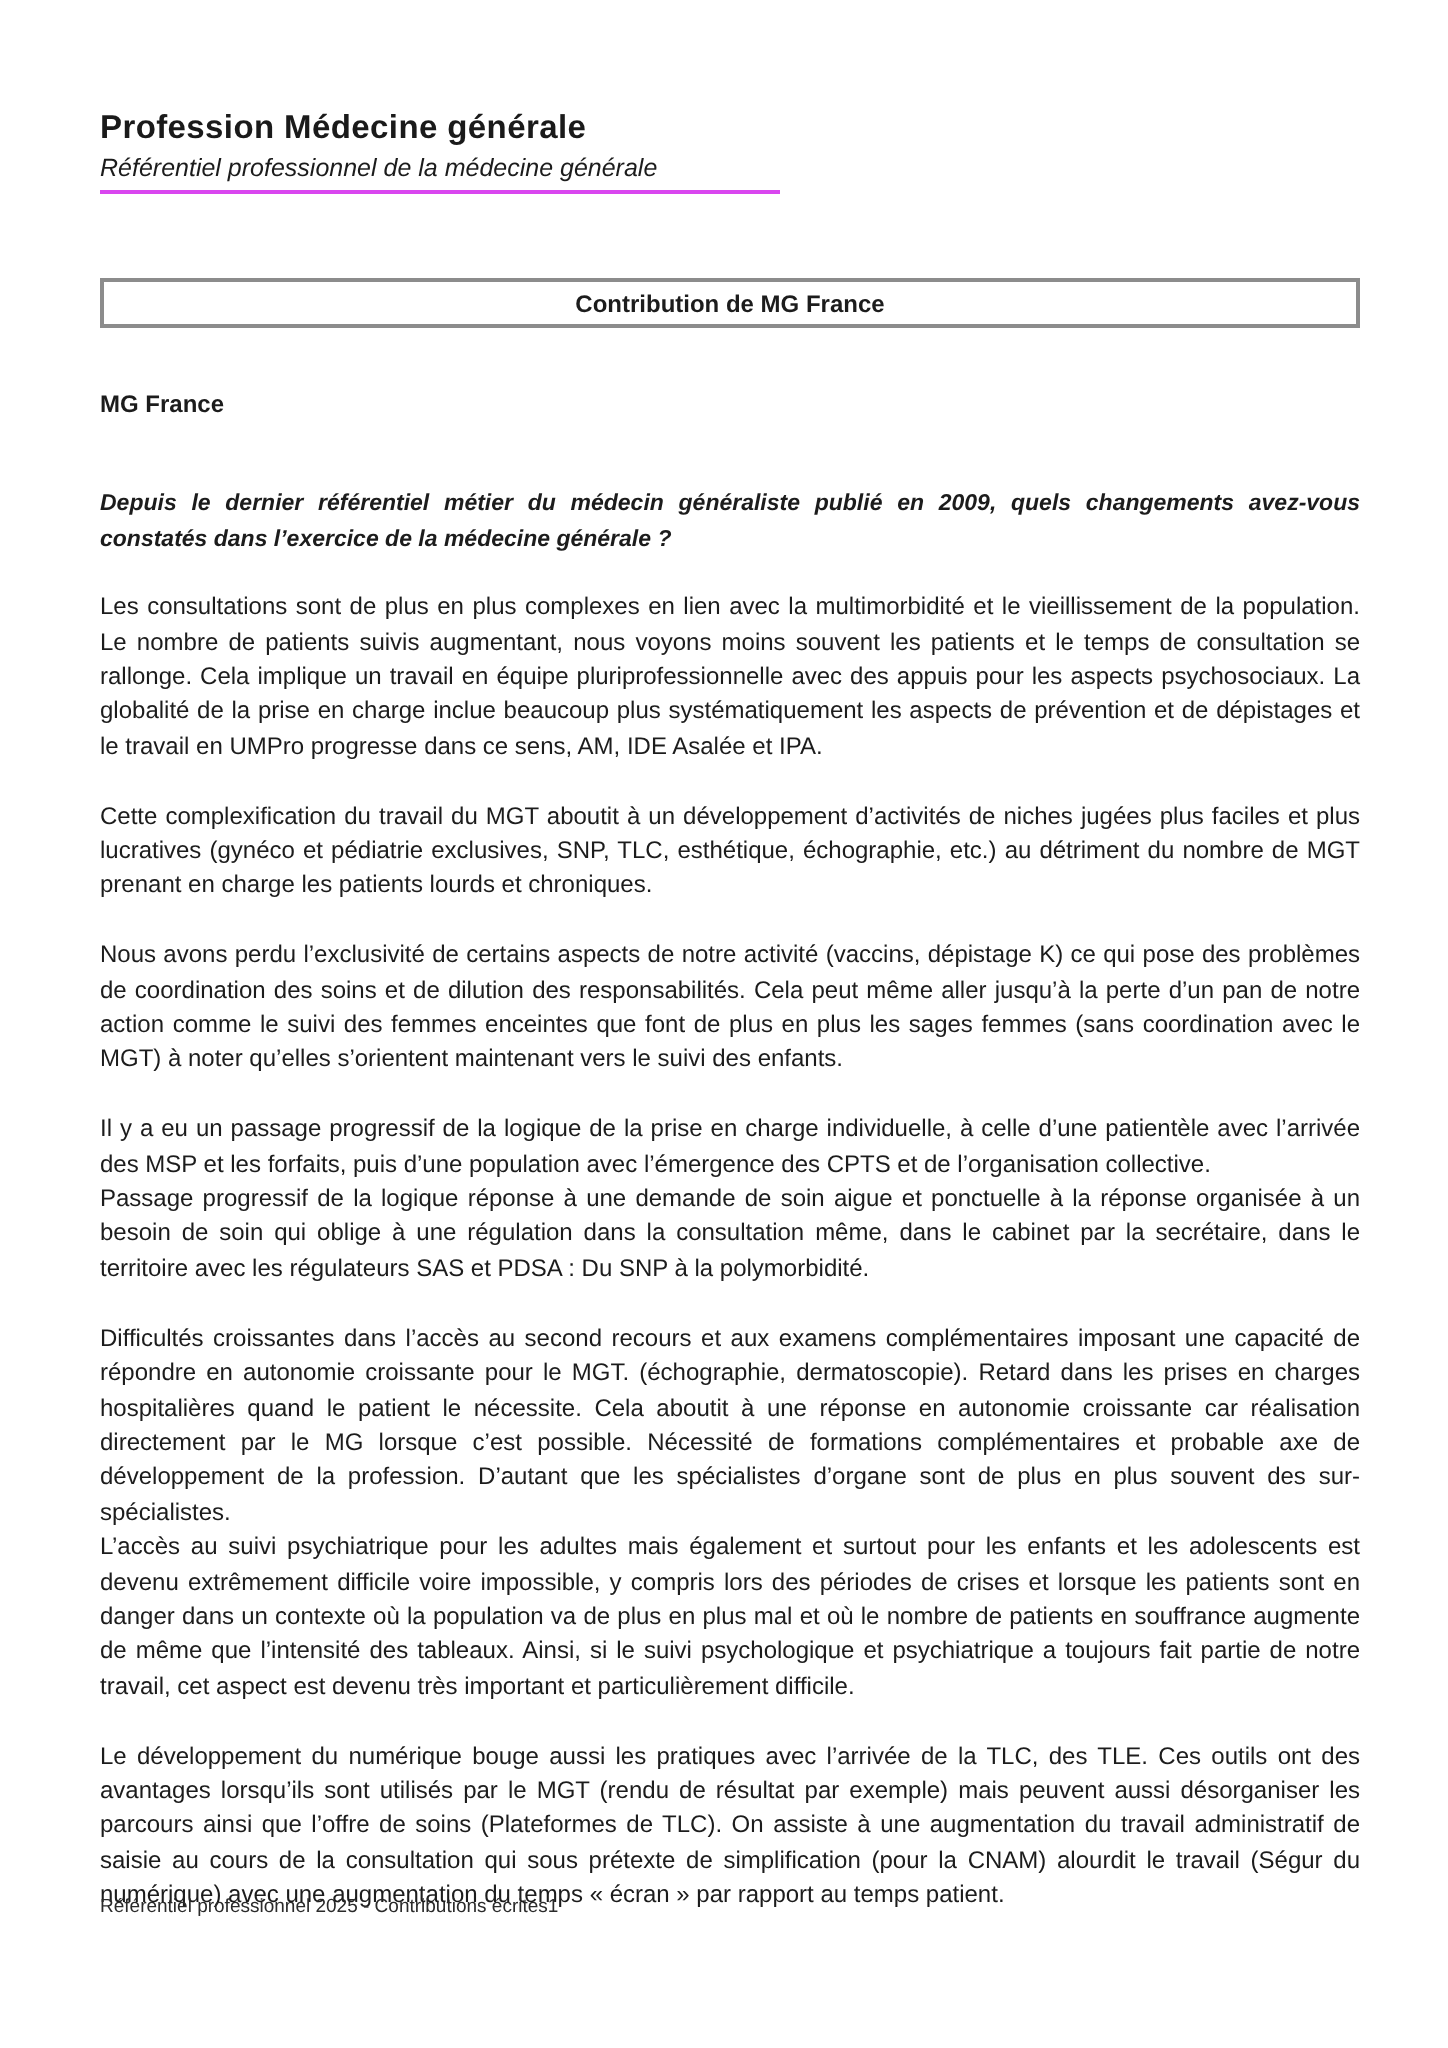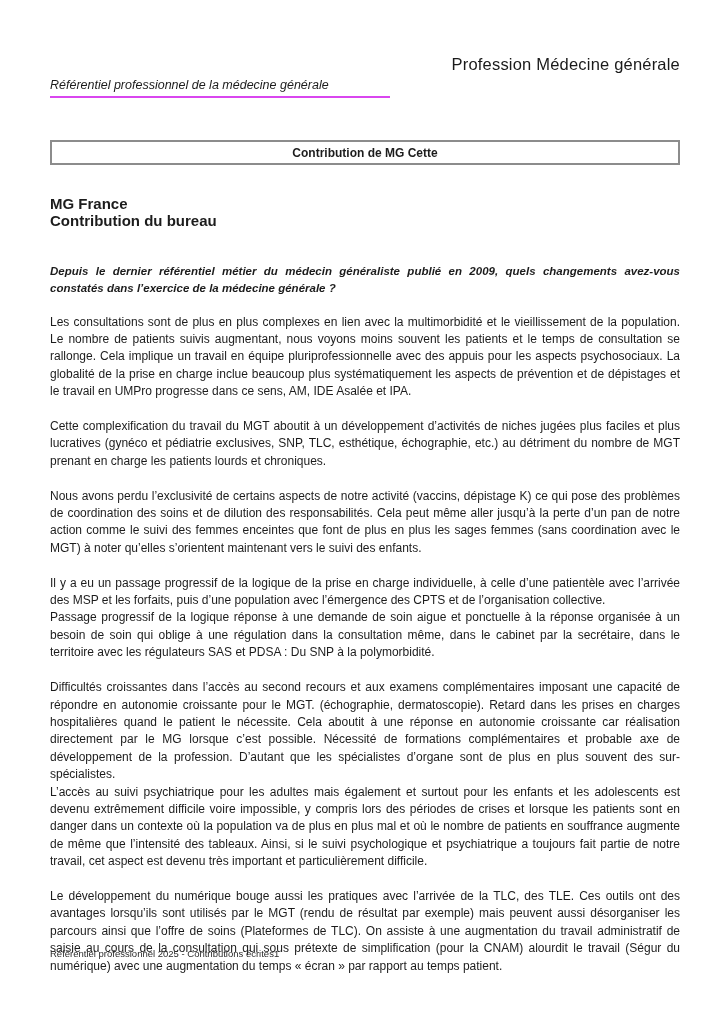--- a/index.html
+++ b/index.html
@@ -20,24 +20,23 @@
   .content {
     position: absolute;
     left: 50px;
     right: 44px;
     top: 0;
   }
   .doc-title {
     margin-top: 54px;
     font-size: 16.5px;
     line-height: 21px;
-    font-weight: 400;
+    font-weight: 700;
     color: #1a1a1a;
     letter-spacing: 0.2px;
-    text-align: right;
   }
   .doc-subtitle {
     display: inline-block;
     font-size: 12.5px;
     line-height: 16px;
     font-style: italic;
     padding-bottom: 3px;
     border-bottom: 2px solid #d946ef;
     width: 340px;
     box-sizing: border-box;
@@ -51,21 +50,21 @@
     justify-content: center;
     box-sizing: border-box;
   }
   .title-box span {
     font-weight: 700;
     font-size: 12px;
   }
   .author {
     margin-top: 30px;
     font-weight: 700;
-    font-size: 15px;
+    font-size: 12px;
     line-height: 17.4px;
   }
   .question {
     margin: 33px 0 0 0;
     font-weight: 700;
     font-size: 11.5px;
     line-height: 17.4px;
     text-align: justify;
     font-style: italic;
   }
@@ -97,26 +96,25 @@
 
 <div class="page">
   <div class="content">
 
     <div class="doc-title">Profession Médecine générale</div>
     <div>
       <span class="doc-subtitle">Référentiel professionnel de la médecine générale</span>
     </div>
 
     <div class="title-box">
-      <span>Contribution de MG Cette</span>
+      <span>Contribution de MG France</span>
     </div>
 
     <div class="author">
       <div>MG France</div>
-      <div>Contribution du bureau</div>
     </div>
 
     <p class="question">Depuis le dernier référentiel métier du médecin généraliste publié en 2009, quels changements avez-vous constatés dans l’exercice de la médecine générale ?</p>
 
     <div class="body-text">
 
       <div class="block">
         <p>Les consultations sont de plus en plus complexes en lien avec la multimorbidité et le vieillissement de la population. Le nombre de patients suivis augmentant, nous voyons moins souvent les patients et le temps de consultation se rallonge. Cela implique un travail en équipe pluriprofessionnelle avec des appuis pour les aspects psychosociaux. La globalité de la prise en charge inclue beaucoup plus systématiquement les aspects de prévention et de dépistages et le travail en UMPro progresse dans ce sens, AM, IDE Asalée et IPA.</p>
       </div>
 

